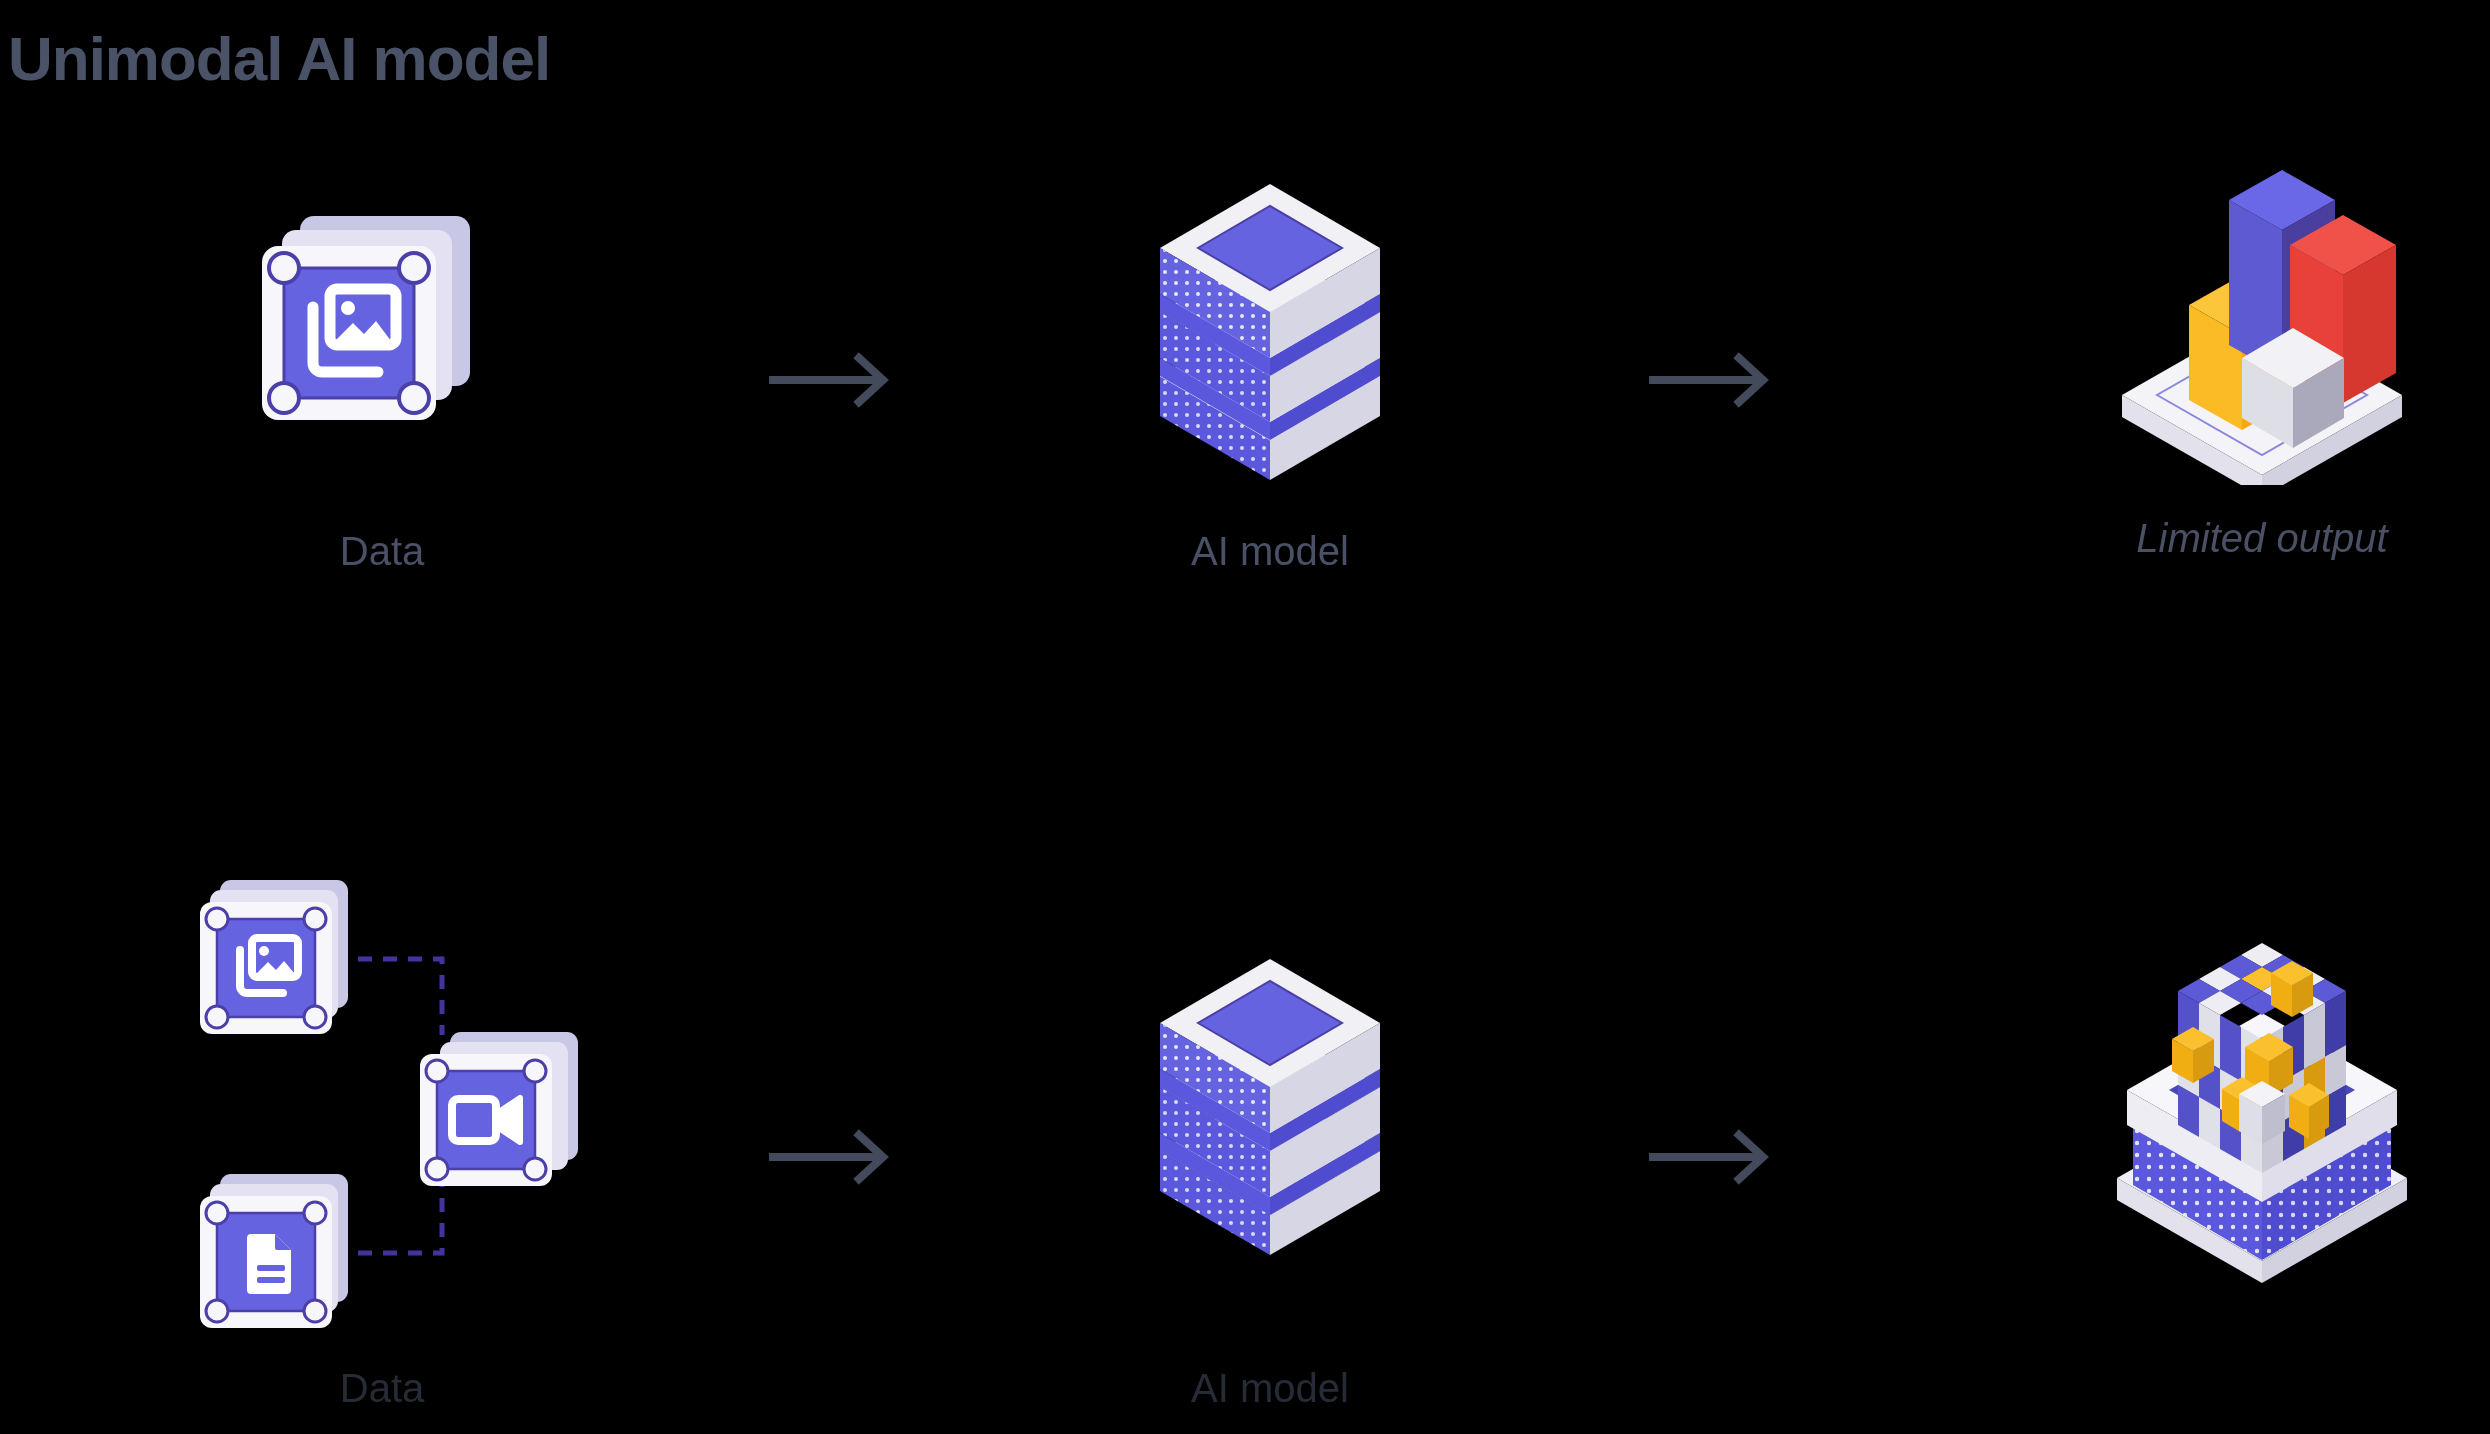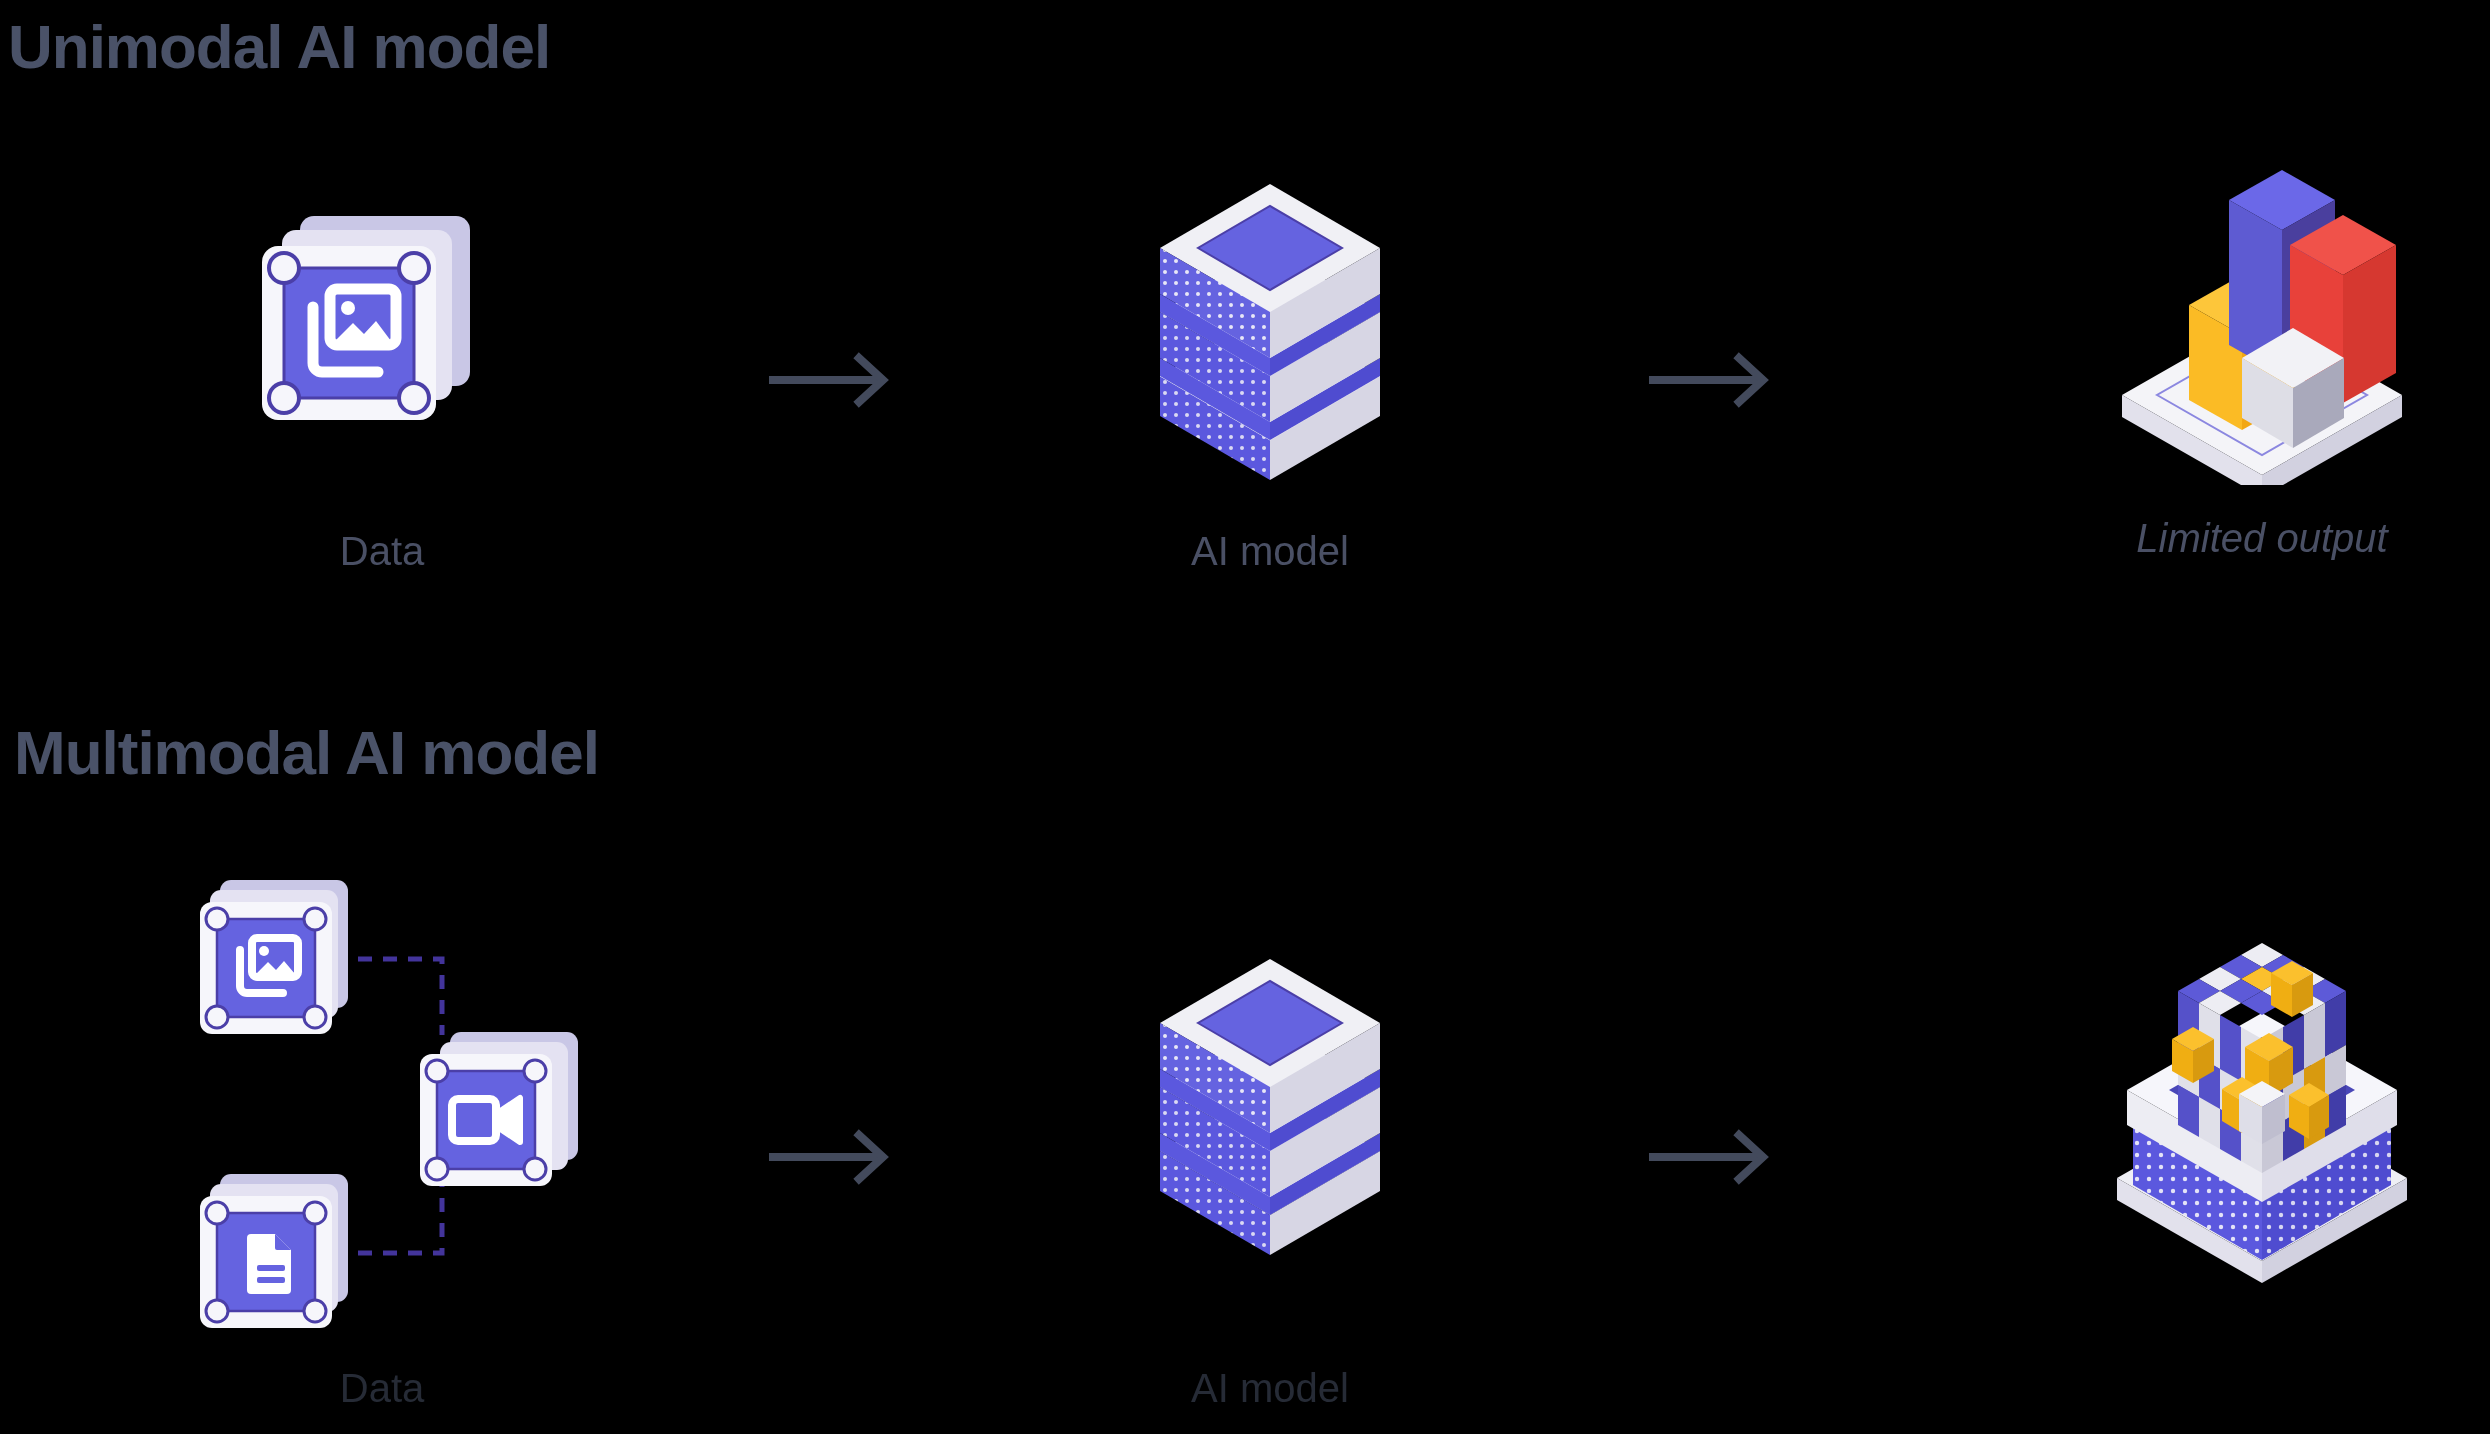--- a/index.html
+++ b/index.html
@@ -25,21 +25,21 @@
   
   .section-title {
     position: absolute;
     font-size: 62px;
     font-weight: 700;
     color: #4A5268;
     letter-spacing: -1px;
     white-space: nowrap;
     line-height: 1;
   }
-  #title-unimodal { left: 8px;  top: 16px; }
+  #title-unimodal { left: 8px;  top: 28px; }
   #title-multimodal { left: 14px; top: 722px; }
 
   
   .stage-label {
     position: absolute;
     font-size: 40px;
     font-weight: 400;
     color: #4A5065;
     white-space: nowrap;
     line-height: 1;
@@ -182,21 +182,20 @@
 
       <g>
         <path d="M145 203 L196 233 L247 203 L196 173 Z" fill="#F2F2F6"></path>
         <path d="M145 203 L145 263 L196 293 L196 233 Z" fill="#DEDEE6"></path>
         <path d="M247 203 L247 263 L196 293 L196 233 Z" fill="#A9A9BB"></path>
       </g>
     </svg>
   </div>
   <div class="stage-label" style="left:2262px; top:518px;font-style:italic;">Limited output</div>
 
-  <div class="section-title" id="title-multimodal">Multimodal AI model</div>
 
   <div class="node" style="left:382px; top:1105px;">
     <svg class="svgwrap" width="420" height="470" viewBox="0 0 420 470">
 
       <polyline points="186,89 270,89 270,165" fill="none" stroke="#43349B" stroke-width="5" stroke-dasharray="14 11"></polyline>
 
       <polyline points="186,383 270,383 270,310" fill="none" stroke="#43349B" stroke-width="5" stroke-dasharray="14 11"></polyline>
 
       <g>
         <rect x="48" y="10" width="128" height="128" rx="11" fill="#C9C7E6"></rect>

